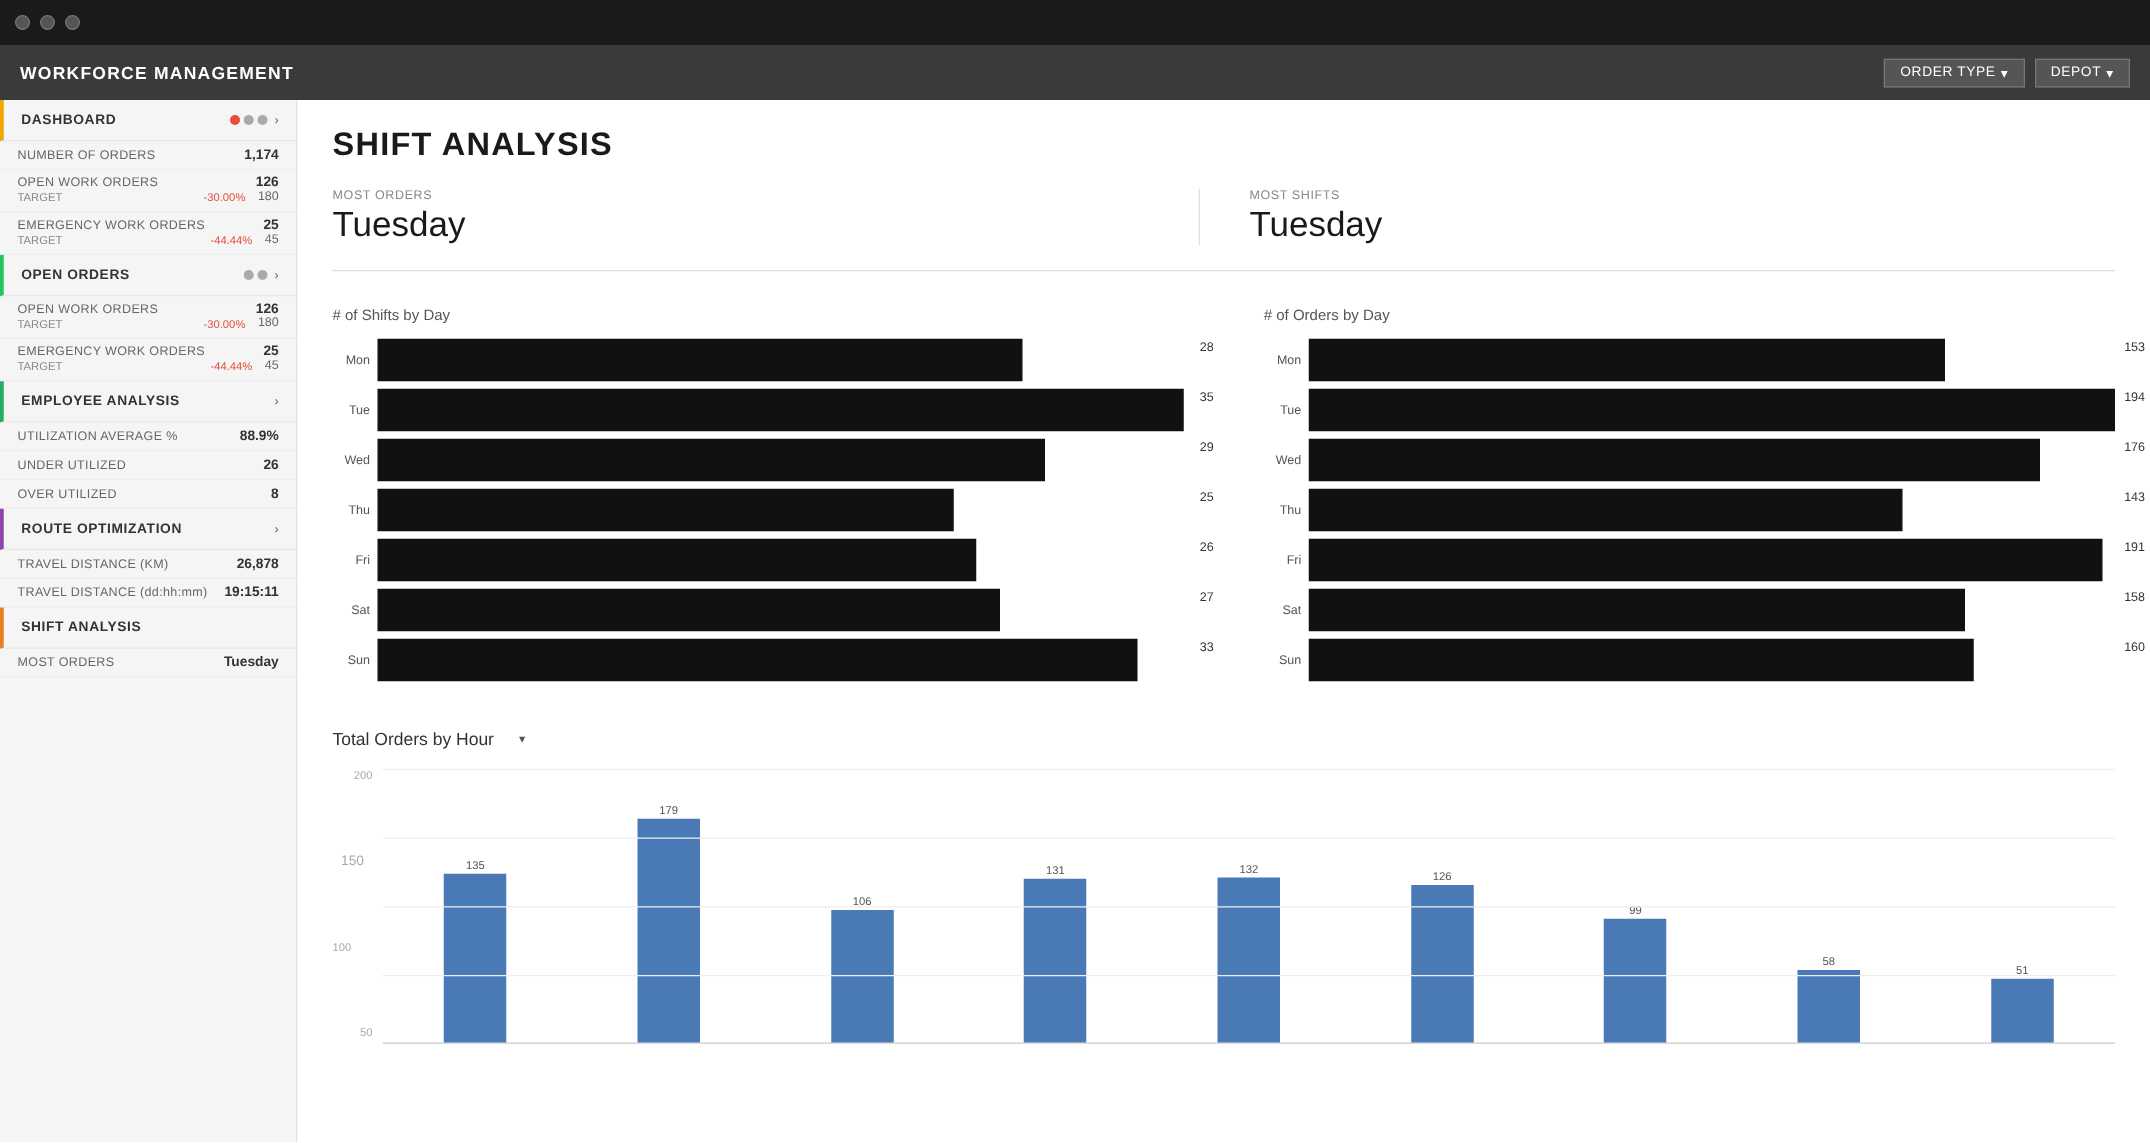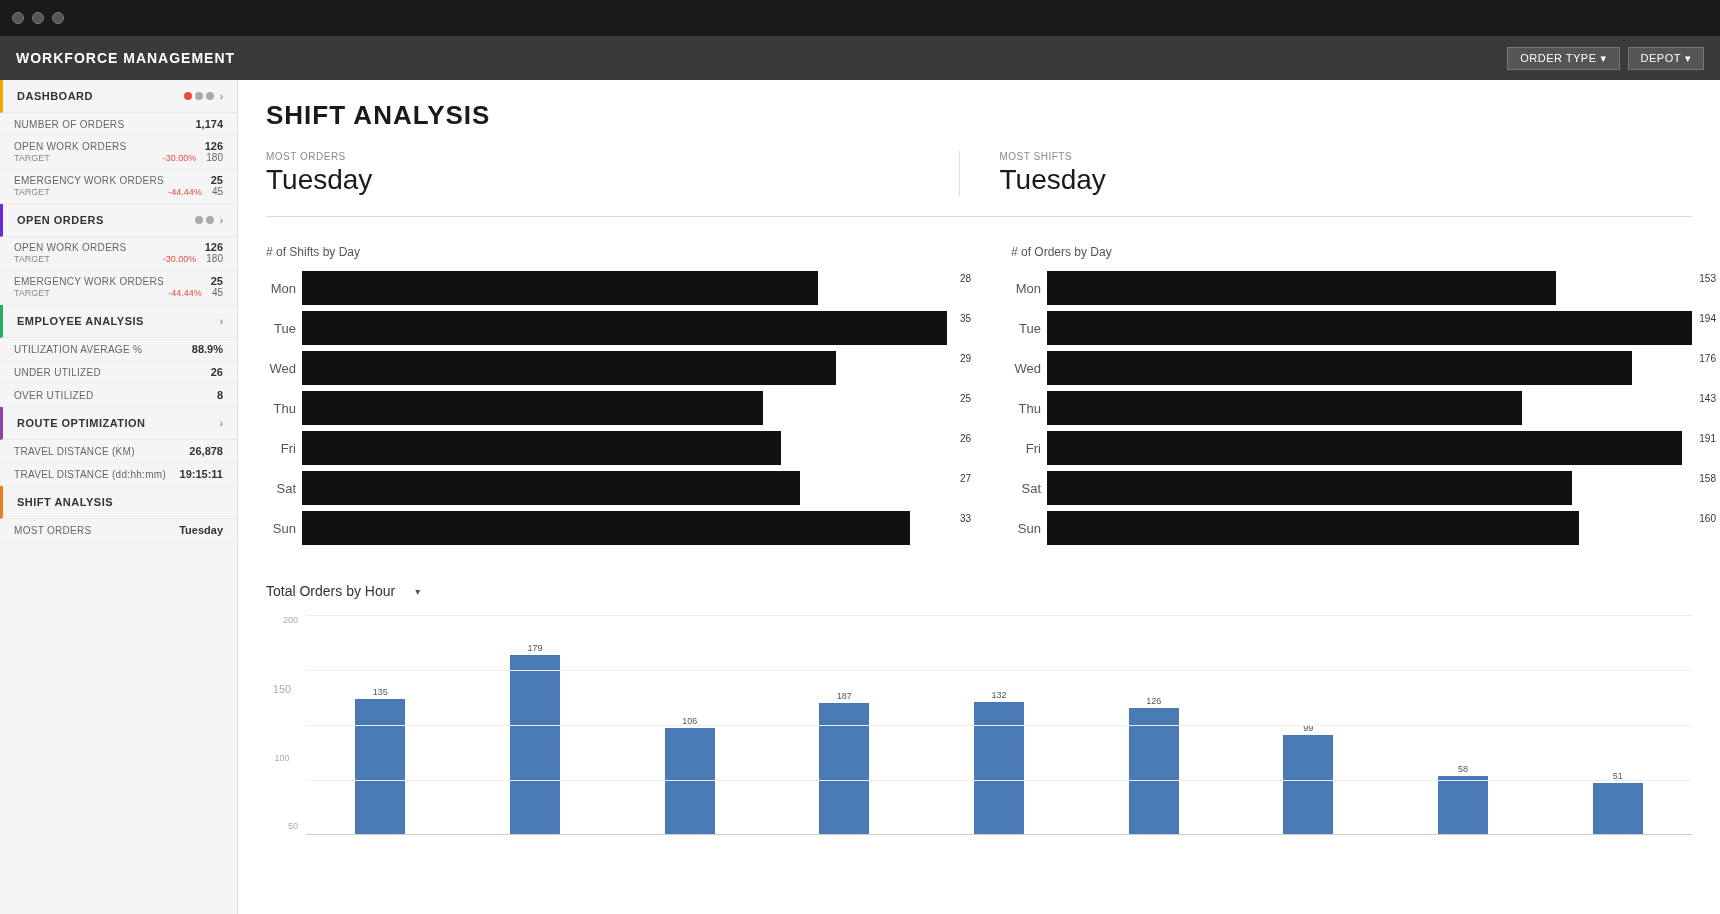--- a/index.html
+++ b/index.html
@@ -85,21 +85,21 @@
     }
     .sidebar-dots {
       display: flex;
       gap: 3px;
       align-items: center;
     }
     .dot-red { width: 8px; height: 8px; border-radius: 50%; background: #e74c3c; }
     .dot-gray { width: 8px; height: 8px; border-radius: 50%; background: #aaa; }
     .sidebar-chevron { font-size: 10px; color: #666; }
     .sidebar-left-border { border-left: 3px solid #f0a500; }
-    .sidebar-left-border-blue { border-left: 3px solid #6d28d9; }
+    .sidebar-left-border-blue { border-left: 3px solid #22c55e; }
     .sidebar-left-border-green { border-left: 3px solid #27ae60; }
     .sidebar-left-border-purple { border-left: 3px solid #8e44ad; }
     .sidebar-left-border-orange { border-left: 3px solid #e67e22; }
 
     .sidebar-stat-row {
       display: flex;
       justify-content: space-between;
       align-items: flex-end;
       padding: 5px 14px;
       font-size: 10px;
@@ -170,21 +170,21 @@
 
     
     .hbar-row {
       display: flex;
       align-items: center;
       margin-bottom: 6px;
       gap: 6px;
     }
     .hbar-label {
       width: 30px;
-      font-size: 13px;
+      font-size: 10px;
       color: #555;
       text-align: right;
       flex-shrink: 0;
     }
     .hbar-container {
       flex: 1;
       position: relative;
       height: 34px;
     }
     .hbar-fill {
@@ -510,21 +510,21 @@
     <div>
       <div class="section-title-row">
         <span class="section-title">Total Orders by Hour</span>
         <span class="dropdown-arrow">▾</span>
       </div>
       <div style="position:relative;">
 
         <div style="position:absolute;left:0;top:0;bottom:0;width:36px;display:flex;flex-direction:column;justify-content:space-between;padding-bottom:0;">
           <span style="font-size:9px;color:#aaa;text-align:right;padding-right:4px;">200</span>
           <span style="font-size:11px;color:#aaa;text-align:center;padding-right:4px;">150</span>
-          <span style="font-size:9px;color:#aaa;text-align:center;padding-right:4px;">100</span>
+          <span style="font-size:9px;color:#aaa;text-align:left;padding-right:4px;">100</span>
           <span style="font-size:9px;color:#aaa;text-align:right;padding-right:4px;margin-bottom:4px;">50</span>
         </div>
 
         <div style="margin-left:40px;position:relative;">
 
           <div style="position:absolute;left:0;right:0;top:0;bottom:0;pointer-events:none;">
             <div style="position:absolute;left:0;right:0;top:0%;border-top:1px solid #eee;"></div>
             <div style="position:absolute;left:0;right:0;top:25%;border-top:1px solid #eee;"></div>
             <div style="position:absolute;left:0;right:0;top:50%;border-top:1px solid #eee;"></div>
             <div style="position:absolute;left:0;right:0;top:75%;border-top:1px solid #eee;"></div>
@@ -536,21 +536,21 @@
               </div>
               <div style="display: flex; flex-direction: column; align-items: center; justify-content: flex-end; flex: 1 1 0%; height: 100%;">
                 <div style="font-size: 9px; color: rgb(85, 85, 85); margin-bottom: 2px;">179</div>
                 <div style="width: 90%; background: rgb(74, 122, 181); height: 179px; max-width: 50px;"></div>
               </div>
               <div style="display: flex; flex-direction: column; align-items: center; justify-content: flex-end; flex: 1 1 0%; height: 100%;">
                 <div style="font-size: 9px; color: rgb(85, 85, 85); margin-bottom: 2px;">106</div>
                 <div style="width: 90%; background: rgb(74, 122, 181); height: 106px; max-width: 50px;"></div>
               </div>
               <div style="display: flex; flex-direction: column; align-items: center; justify-content: flex-end; flex: 1 1 0%; height: 100%;">
-                <div style="font-size: 9px; color: rgb(85, 85, 85); margin-bottom: 2px;">187</div>
+                <div style="font-size: 9px; color: rgb(85, 85, 85); margin-bottom: 2px;">131</div>
                 <div style="width: 90%; background: rgb(74, 122, 181); height: 131px; max-width: 50px;"></div>
               </div>
               <div style="display: flex; flex-direction: column; align-items: center; justify-content: flex-end; flex: 1 1 0%; height: 100%;">
                 <div style="font-size: 9px; color: rgb(85, 85, 85); margin-bottom: 2px;">132</div>
                 <div style="width: 90%; background: rgb(74, 122, 181); height: 132px; max-width: 50px;"></div>
               </div>
               <div style="display: flex; flex-direction: column; align-items: center; justify-content: flex-end; flex: 1 1 0%; height: 100%;">
                 <div style="font-size: 9px; color: rgb(85, 85, 85); margin-bottom: 2px;">126</div>
                 <div style="width: 90%; background: rgb(74, 122, 181); height: 126px; max-width: 50px;"></div>
               </div>

